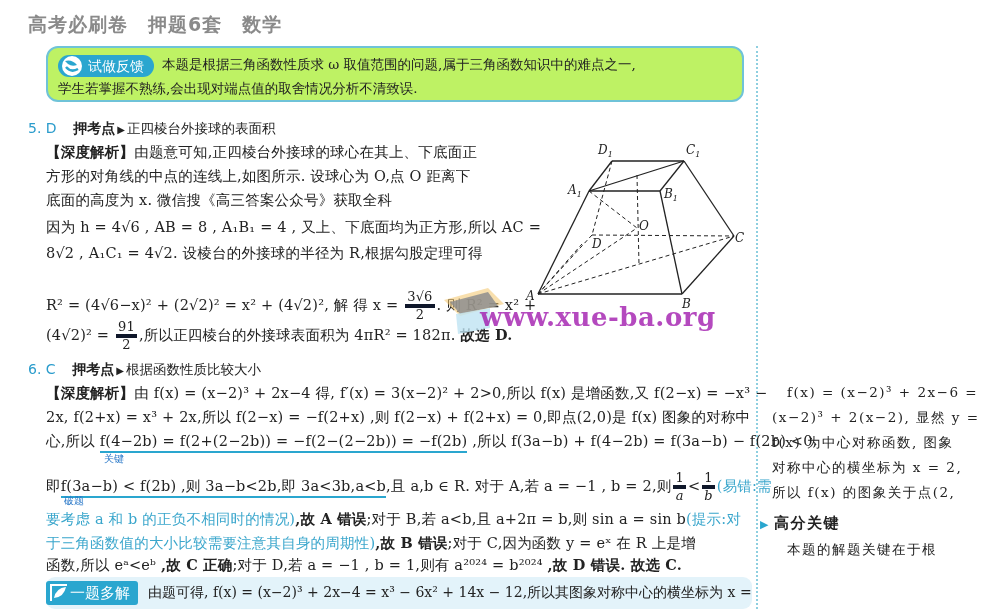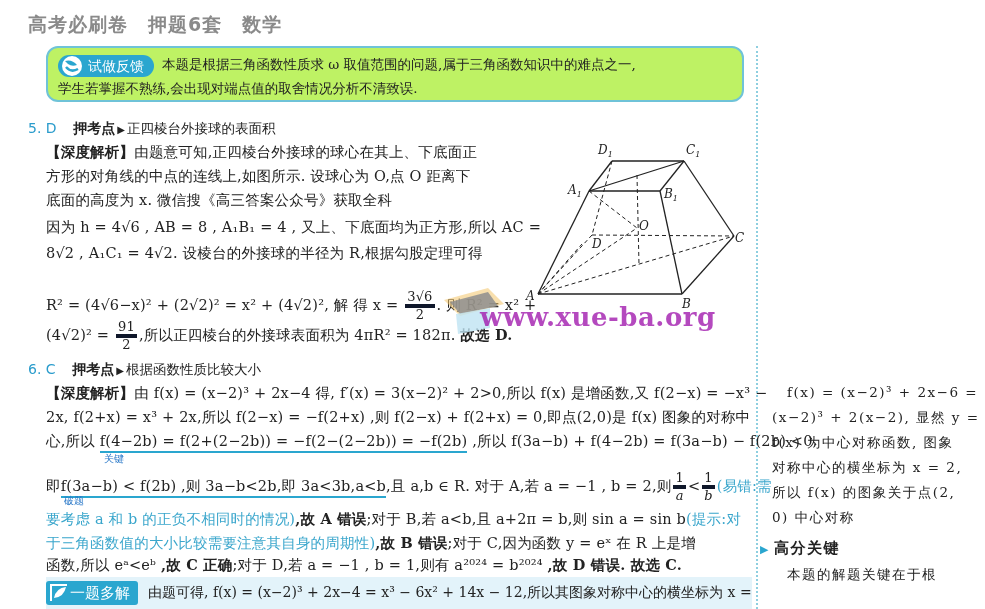--- a/index.html
+++ b/index.html
@@ -81,20 +81,21 @@
     font-family: "DejaVu Sans", "Liberation Sans", sans-serif;
     font-weight: bold; font-size: 15px; color: #222;
   }
   .side-title .tri {
     color: #2aa6cf; font-size: 11px; margin-right: 4px;
   }
   .multi-box {
     position: absolute; left: 46px; top: 577px; width: 706px; height: 32px;
     background: #e3f3fa; padding: 4px 0 0 0; font-size: 14px; line-height: 22px;
     white-space: nowrap;
+    border-radius: 9px;
   }
   .multi-badge {
     display: inline-flex; align-items: center; vertical-align: middle;
     background: #2aa6cf; color: #fff; border-radius: 3px;
     font-family: "DejaVu Sans", "Liberation Sans", sans-serif;
     font-size: 15px; padding: 0 8px 0 2px; height: 24px; margin-right: 10px;
   }
   .frac {
     display: inline-block; vertical-align: middle; text-align: center;
     font-size: 13px; line-height: 14px; margin: 0 2px;
@@ -227,19 +228,18 @@
   </span><span>由题可得, f(x) = (x−2)³ + 2x−4 = x³ − 6x² + 14x − 12,所以其图象对称中心的横坐标为 x =</span>
 </div>
 
 <div class="side" style="top:380px;">
   <div style="padding-left:12px;">
     <div>　f(x) = (x−2)³ + 2x−6 =</div>
     <div>(x−2)³ + 2(x−2), 显然 y =</div>
     <div>f(x) 为中心对称函数, 图象</div>
     <div>对称中心的横坐标为 x = 2,</div>
     <div>所以 f(x) 的图象关于点(2,</div>
-    <div>0) 中心对称</div>
   </div>
   <div class="side-title" style="margin-top:6px;"><span class="tri">▶</span><span>高分关键</span></div>
   <div style="padding-left:12px;">
     <div>　本题的解题关键在于根</div>
   </div>
 </div>
 
 </body></html>

